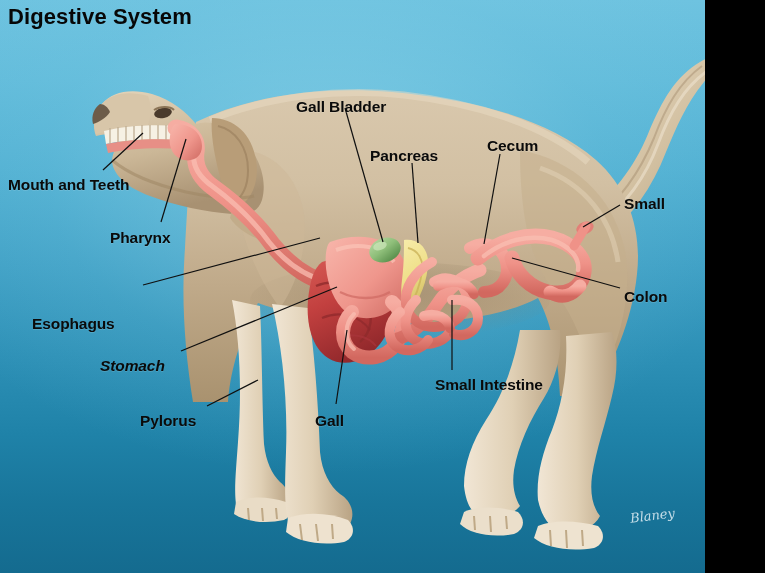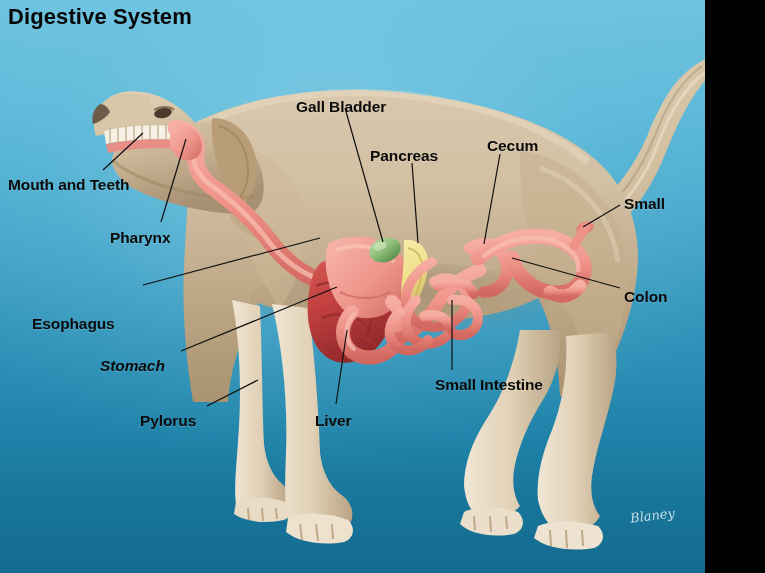--- a/index.html
+++ b/index.html
@@ -418,21 +418,21 @@
   </svg>
 
   <div class="title">Digestive System</div>
 
   <div id="labels">
       <div class="label" style="left: 8px; top: 177px;">Mouth and Teeth</div>
       <div class="label" style="left: 110px; top: 230px;">Pharynx</div>
       <div class="label" style="left: 32px; top: 292px; margin-top: 24px;">Esophagus</div>
       <div class="label" style="left: 100px; top: 358px; font-style: italic;">Stomach</div>
       <div class="label" style="left: 140px; top: 413px;">Pylorus</div>
-      <div class="label" style="left: 315px; top: 413px;">Liver</div>
+      <div class="label" style="left: 315px; top: 413px;">Gall</div>
       <div class="label" style="left: 398px; top: 377px; margin-left: 37px;">Small Intestine</div>
       <div class="label" style="left: 296px; top: 99px;">Gall Bladder</div>
       <div class="label" style="left: 370px; top: 148px;">Pancreas</div>
       <div class="label" style="left: 487px; top: 138px;">Cecum</div>
       <div class="label" style="left: 624px; top: 196px;">Small</div>
       <div class="label" style="left: 624px; top: 278px; margin-top: 11px;">Colon</div>
     </div>
 
   <div class="sig" style="left:630px; top:508px;">Blaney</div>
 

